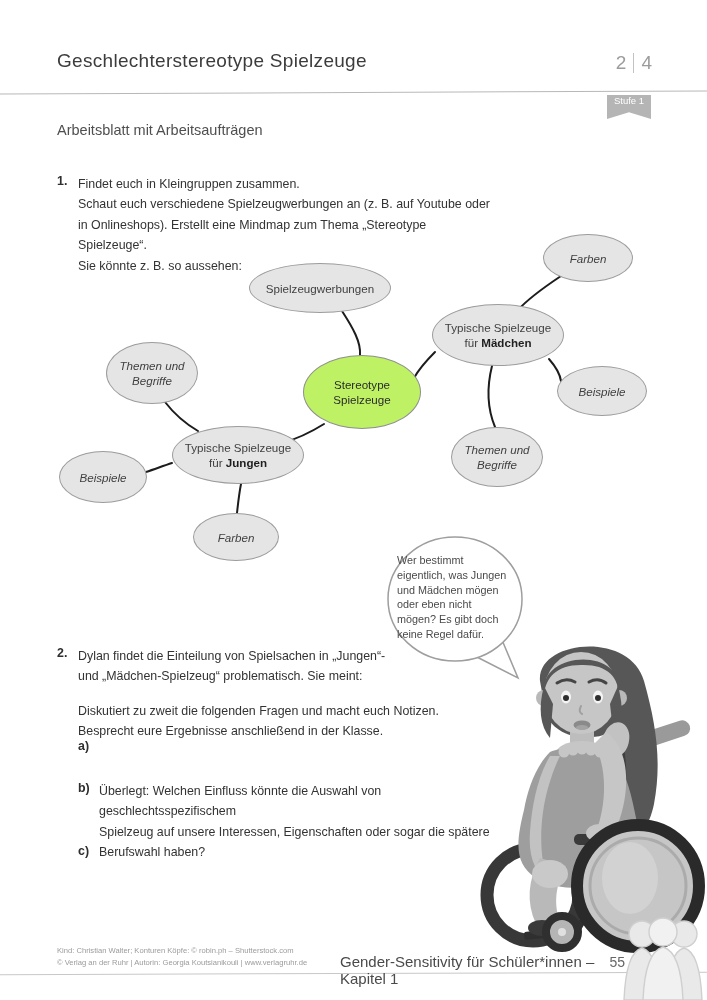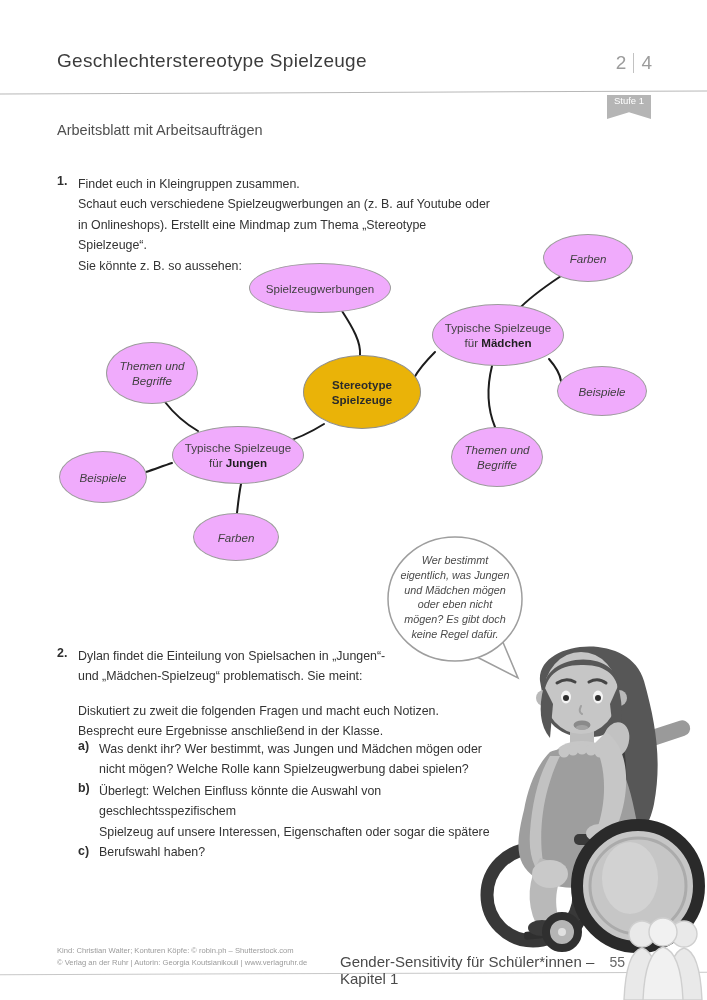--- a/index.html
+++ b/index.html
@@ -18,31 +18,31 @@
   .subtitle{position:absolute;left:57px;top:122px;font-size:14.5px;color:#4f4f4f;}
 
   
   .num{position:absolute;font-weight:bold;font-size:12.4px;color:#2e2e2e;}
   .body-text{position:absolute;font-size:12.4px;line-height:20.4px;color:#333;}
   .item-label{position:absolute;font-weight:bold;font-size:12.4px;color:#2e2e2e;}
 
   
   .mindmap{position:absolute;left:55px;top:230px;width:610px;height:345px;}
   .mindmap svg.links{position:absolute;left:0;top:0;}
-  .node{position:absolute;background:#f0abfc;border:1.5px solid #9c9c9c;border-radius:50%;
+  .node{position:absolute;background:#e5e5e5;border:1.5px solid #9c9c9c;border-radius:50%;
         display:flex;flex-direction:column;justify-content:center;align-items:center;
         text-align:center;font-size:11.6px;line-height:15px;color:#3f3f3f;box-sizing:border-box;}
   .node.italic{font-style:italic;}
-  .node.center-node{background:#eab308;border-color:#8f8f8f;font-weight:bold;color:#2b2b2b;}
+  .node.center-node{background:#bef264;border-color:#8f8f8f;font-weight:normal;color:#2b2b2b;}
   .node b{font-weight:bold;color:#1f1f1f;}
 
   
   .speech{position:absolute;left:386px;top:536px;width:150px;height:150px;}
-  .speech .text{position:absolute;left:11px;top:17px;width:116px;text-align:center;
-                font-size:10.8px;line-height:14.8px;font-style:italic;color:#4a4a4a;}
+  .speech .text{position:absolute;left:11px;top:17px;width:116px;
+                font-size:10.8px;line-height:14.8px;color:#4a4a4a;}
 
   
   .credits{position:absolute;left:57px;top:945px;font-size:7.6px;line-height:11.5px;color:#9b9b9b;}
   .footer-right{position:absolute;left:340px;top:953px;width:285px;display:flex;justify-content:flex-end;
                 align-items:baseline;gap:14px;}
   .series{font-size:15px;color:#4a4a4a;}
   .pagenum{font-size:14px;color:#666;}
   .footer-rule{position:absolute;left:0;top:973px;width:707px;height:1px;background:#c8c8c8;transform:rotate(-.2deg);}
 
   .illustration{position:absolute;left:478px;top:636px;width:229px;height:324px;}
@@ -129,22 +129,20 @@
 keine Regel dafür.</div>
   </div>
 
   <div class="num" style="left:57px;top:646px;">2.</div>
   <div class="body-text preline" style="left:78px;top:646px;width:390px;">Dylan findet die Einteilung von Spielsachen in „Jungen“-
 und „Mädchen-Spielzeug“ problematisch. Sie meint:</div>
   <div class="body-text preline" style="left:78px;top:701px;width:400px;">Diskutiert zu zweit die folgenden Fragen und macht euch Notizen.
 Besprecht eure Ergebnisse anschließend in der Klasse.</div>
 
   <div class="item-label" style="left:78px;top:739px;">a)</div>
-  <div class="body-text preline" style="left:99px;top:739px;width:400px;">Was denkt ihr? Wer bestimmt, was Jungen und Mädchen mögen oder
-nicht mögen? Welche Rolle kann Spielzeugwerbung dabei spielen?</div>
 
   <div class="item-label" style="left:78px;top:781px;">b)</div>
   <div class="body-text preline" style="left:99px;top:781px;width:410px;">Überlegt: Welchen Einfluss könnte die Auswahl von geschlechtsspezifischem
 Spielzeug auf unsere Interessen, Eigenschaften oder sogar die spätere
 Berufswahl haben?</div>
 
   <div class="item-label" style="left:78px;top:844px;">c)</div>
 
   <svg class="illustration" viewBox="0 0 229 324">
 

